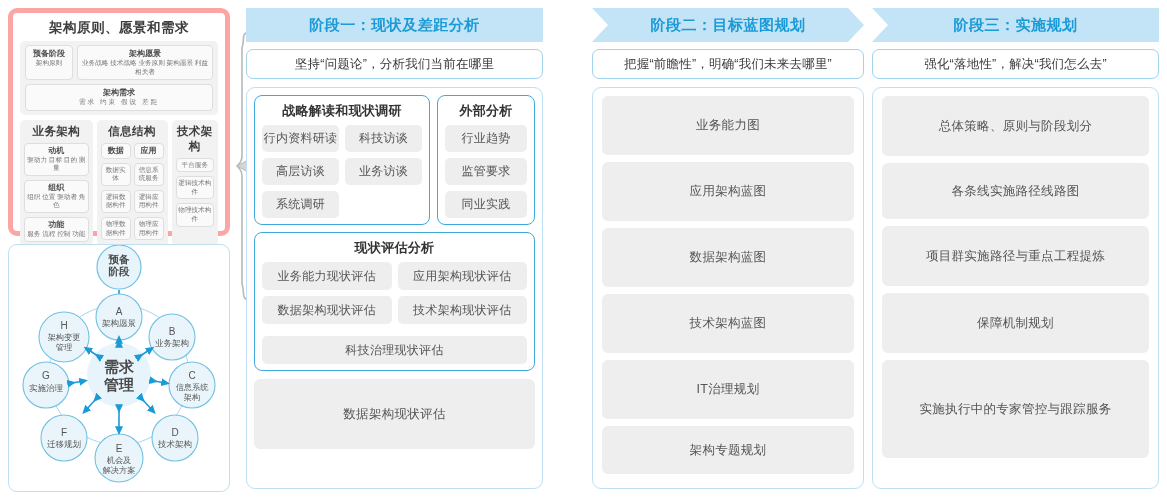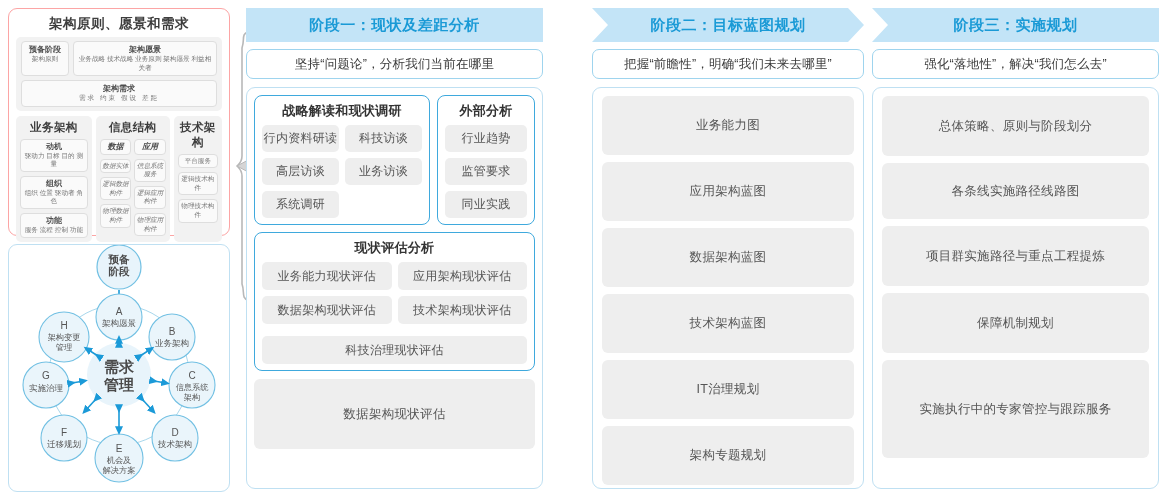--- a/index.html
+++ b/index.html
@@ -11,21 +11,21 @@
   }
   #root { position: relative; width: 1167px; height: 499px; }
 
   
   .left-col {
     position: absolute; left: 8px; top: 8px;
     width: 222px; height: 484px;
   }
   .togaf-card {
     position: absolute; left: 0; top: 0; width: 222px; height: 228px;
-    background: #fff; border: 1px solid #fca5a5; border-radius: 9px;
+    background: #fff; border: 5px solid #fca5a5; border-radius: 9px;
     padding: 6px 7px;
   }
   .togaf-sec {
     background: #f2f2f2; border-radius: 5px; padding: 4px 5px; margin-bottom: 5px;
   }
   .togaf-title {
     font-size: 13.5px; font-weight: bold; color: #3d3d3d;
     text-align: center; letter-spacing: .5px; margin-bottom: 4px;
   }
   .box {
@@ -44,21 +44,21 @@
   .arch-col { background: #f2f2f2; border-radius: 5px; padding: 4px; }
   .arch-col-head {
     font-size: 11.5px; font-weight: bold; color: #3d3d3d;
     text-align: center; margin-bottom: 4px; letter-spacing: .4px;
   }
   .col-biz { width: 82px; }
   .col-info { width: 80px; }
   .col-tech { width: 52px; }
   .stack .box { margin-bottom: 4px; padding: 2px 1px; }
   .stack .box:last-child { margin-bottom: 0; }
-  .info-inner { display: flex; gap: 3px; font-style: italic; }
+  .info-inner { display: flex; gap: 3px; }
   .info-inner .stack { flex: 1; }
   .info-inner .box { padding: 2px 1px; min-height: 0; }
 
   .impl-row { display: flex; gap: 4px; align-items: stretch; background:#f2f2f2; border-radius:5px; padding:4px; }
   .impl-label {
     width: 34px; display: flex; align-items: center; justify-content: center;
     font-size: 11.5px; font-weight: bold; color: #3d3d3d; line-height: 1.15; text-align: center;
   }
   .impl-row .box { flex: 1; padding: 3px 2px; display:flex; flex-direction:column; justify-content:center; }
 
@@ -378,21 +378,21 @@
       <span class="ph-head-txt">阶段二：目标蓝图规划</span>
     </div>
     <div class="ph-sub">把握“前瞻性”，明确“我们未来去哪里”</div>
     <div class="ph-body">
       <div class="stack-list">
         <div class="lchip" style="height:59px">业务能力图</div>
         <div class="lchip" style="height:59px">应用架构蓝图</div>
         <div class="lchip" style="height:59px">数据架构蓝图</div>
         <div class="lchip" style="height:59px">技术架构蓝图</div>
         <div class="lchip" style="height:59px">IT治理规划</div>
-        <div class="lchip" style="height:59px">架构专题规划</div>
+        <div class="lchip" style="height:48px">架构专题规划</div>
       </div>
     </div>
   </div>
 
   <div class="phase p3">
     <div class="ph-head">
       <svg class="ph-head-bg" width="287" height="34" viewBox="0 0 287 34" preserveAspectRatio="none">
         <path d="M0,0 L287,0 L287,34 L0,34 L16,17 z" fill="#c3e4f7"></path>
       </svg>
       <span class="ph-head-txt">阶段三：实施规划</span>

